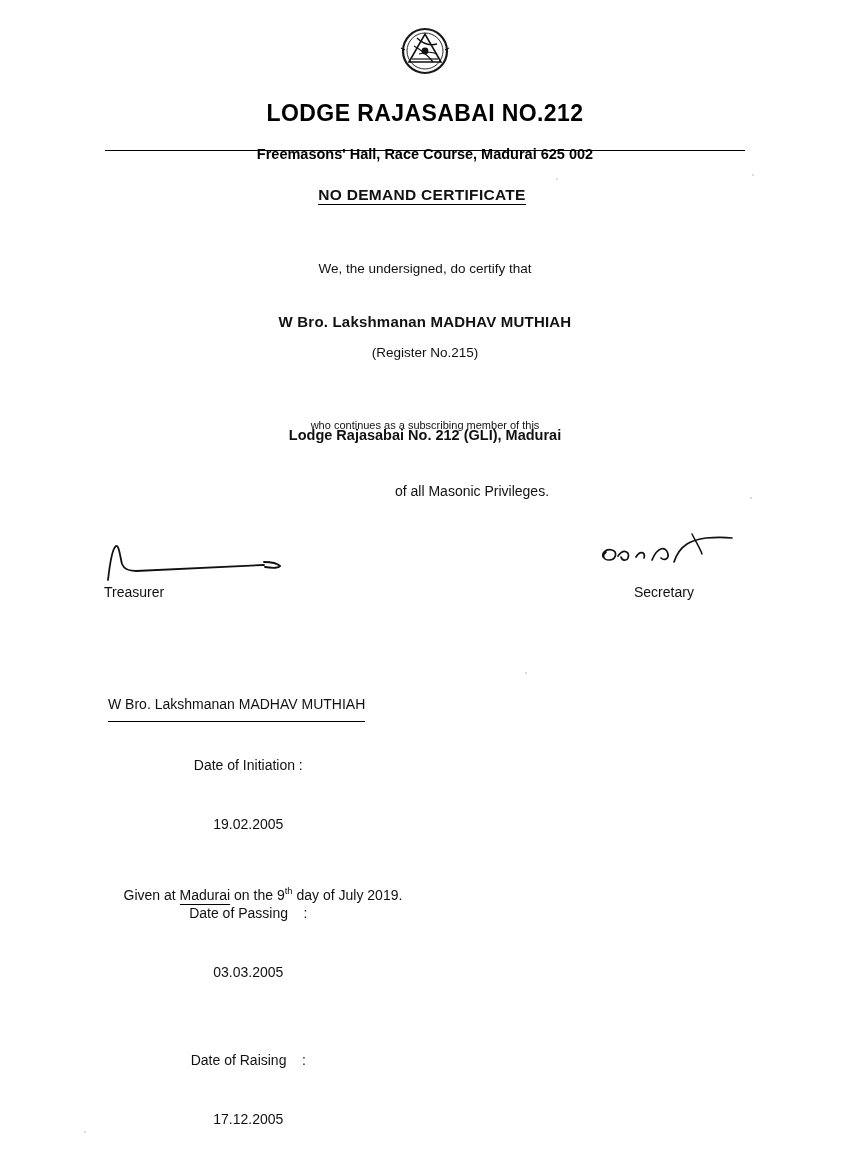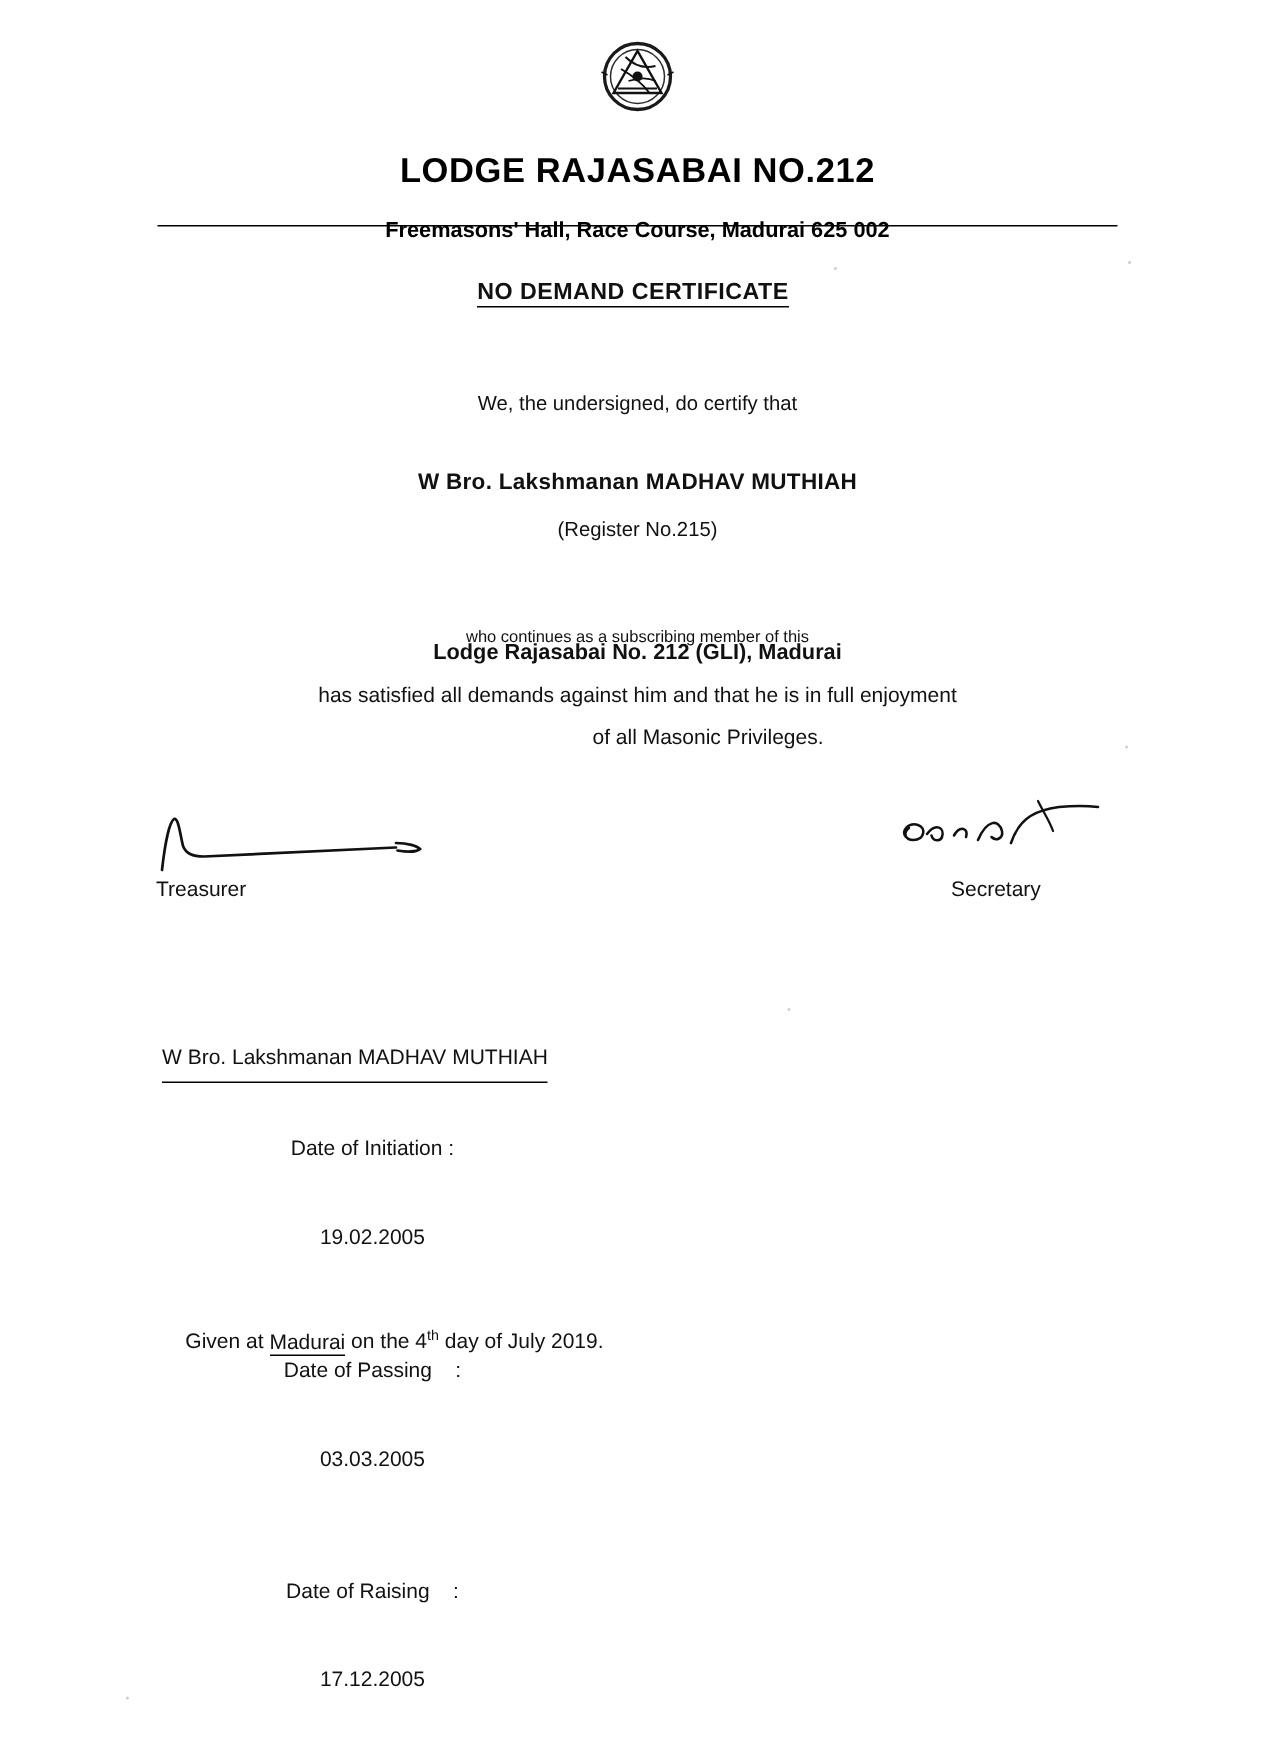--- a/index.html
+++ b/index.html
@@ -202,21 +202,20 @@
 
   <div class="doc-title">
     <span>NO DEMAND CERTIFICATE</span>
   </div>
 
   <div class="ctr l-certify">We, the undersigned, do certify that</div>
   <div class="ctr l-name">W Bro. Lakshmanan MADHAV MUTHIAH</div>
   <div class="ctr l-register">(Register No.215)</div>
   <div class="ctr l-continues">who continues as a subscribing member of this</div>
   <div class="ctr l-lodge">Lodge Rajasabai No. 212 (GLI), Madurai</div>
-  <div class="ctr l-satisfied">has satisfied all demands against him and that he is in full enjoyment</div>
   <div class="ctr l-privs">of all Masonic Privileges.</div>
 
   <div class="sig-treasurer">
     <svg width="200" height="50" viewBox="0 0 200 50" aria-hidden="true">
       <path d="M4 44 C6 26, 9 12, 12 10 C15 9, 16 20, 18 28 C20 33, 24 35, 32 35 C60 34, 110 31, 160 29" fill="none" stroke="#111" stroke-width="1.8" stroke-linecap="round"></path>
       <path d="M160 26 C168 26, 174 28, 176 30 C174 32, 167 32, 161 31" fill="none" stroke="#111" stroke-width="1.8" stroke-linecap="round"></path>
     </svg>
   </div>
   <div class="label-treasurer">Treasurer</div>
 
@@ -250,21 +249,21 @@
       <span>17.12.2005</span>
     </div>
     <div class="row">
       
       
       
     </div>
   </div>
 
   <div class="given">
-    <span>Given at </span><span class="u">Madurai</span><span> on the 4</span><sup>th</sup><span> day of July 2019.</span>
+    <span>Given at </span><span class="u">Madurai</span><span> on the 9</span><sup>th</sup><span> day of July 2019.</span>
   </div>
 
   <div class="speck" style="left:752px; top:174px;"></div>
   <div class="speck" style="left:750px; top:497px;"></div>
   <div class="speck" style="left:525px; top:672px;"></div>
   <div class="speck" style="left:556px; top:178px;"></div>
   <div class="speck" style="left:84px; top:1131px;"></div>
 
 </div>
 

